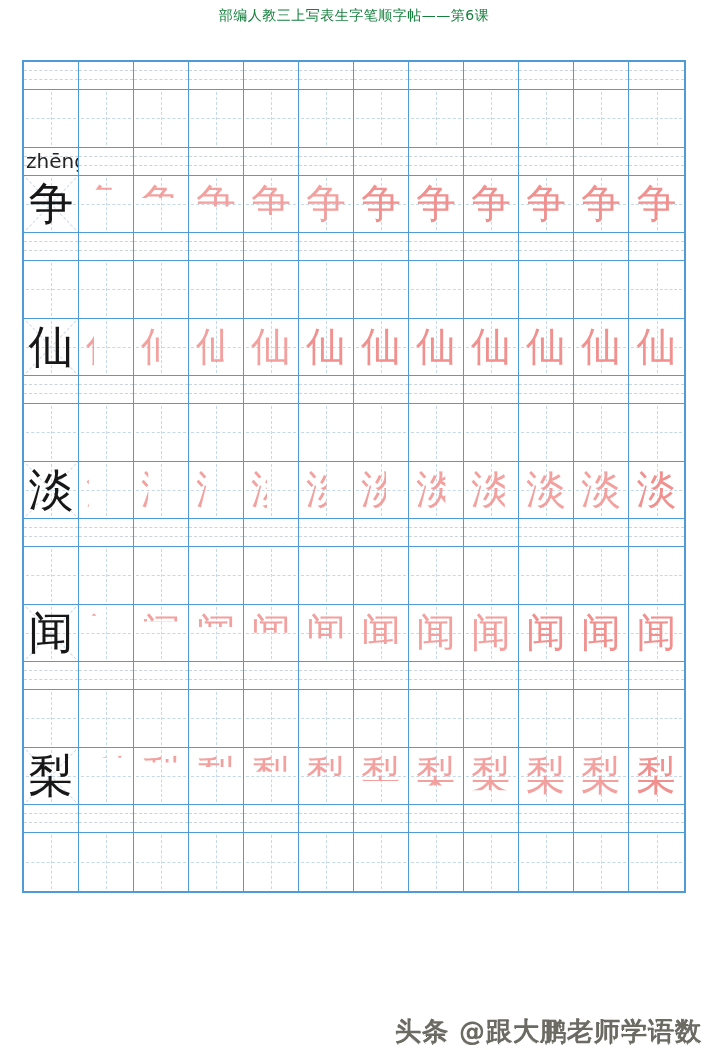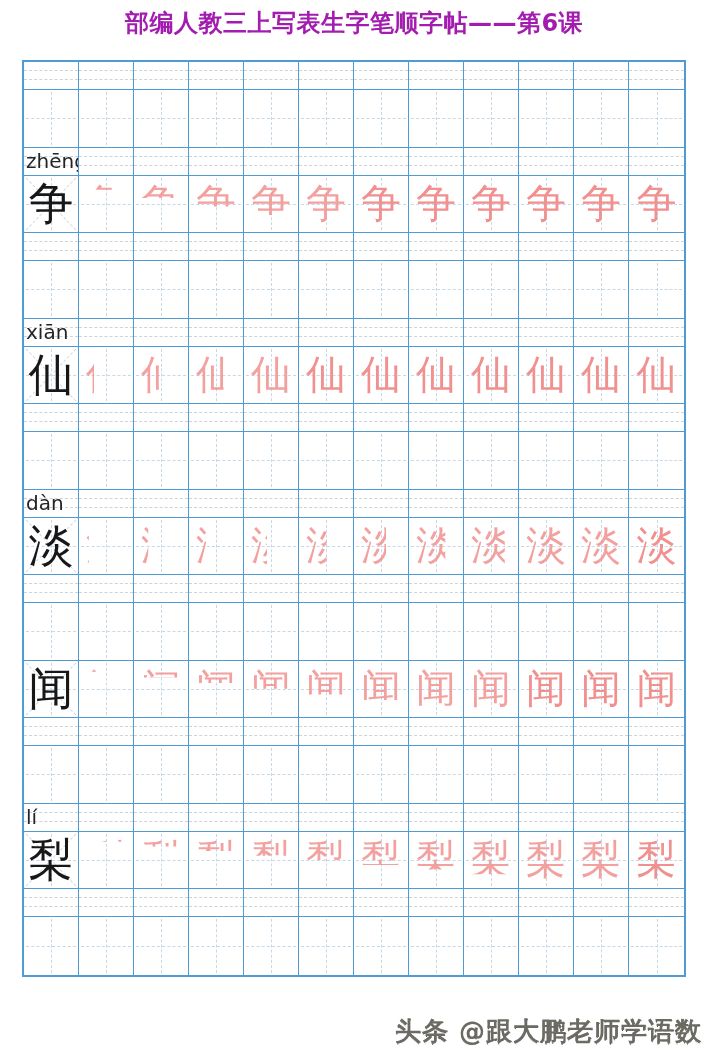--- a/index.html
+++ b/index.html
@@ -4,21 +4,21 @@
 <style>
   html,body { margin:0; padding:0; }
   body {
     width:708px; height:1050px; background:#ffffff; position:relative;
     font-family:"DejaVu Sans", sans-serif;
     --grid:#4f9bd5; --guide:#c6d9e8; --pyguide:#ccd4db; --pink:#f0918f; --ink:#171717;
     overflow:hidden;
   }
   .title {
     position:absolute; top:7px; left:0; width:100%; text-align:center;
-    font-size:24px; font-weight:bold; color:#a21caf; letter-spacing:.5px;
+    font-size:14px; font-weight:normal; color:#15803d; letter-spacing:.5px;
   }
   .grid {
     position:absolute; left:22px; top:60px; width:664px;
     border:2px solid var(--grid); box-sizing:border-box; background:#fff;
   }
   .prow { display:grid; grid-template-columns:repeat(12,1fr); border-bottom:1.6px solid var(--grid); box-sizing:border-box; }
   .grid > .prow:last-child { border-bottom:none; }
   .prow.pinyin { height:28px; }
   .prow.chars  { height:57.5px; }
   .cell { position:relative; border-right:1.4px solid var(--grid); box-sizing:border-box; overflow:hidden; }
@@ -172,36 +172,20 @@
         <div class="cell char-cell"></div>
         <div class="cell char-cell"></div>
         <div class="cell char-cell"></div>
         <div class="cell char-cell"></div>
         <div class="cell char-cell"></div>
         <div class="cell char-cell"></div>
         <div class="cell char-cell"></div>
         <div class="cell char-cell"></div>
         <div class="cell char-cell"></div>
       </div>
-      <div class="prow pinyin">
-        <div class="cell pinyin-cell">
-          <span class="pinyin-label">xiān</span>
-        </div>
-        <div class="cell pinyin-cell"></div>
-        <div class="cell pinyin-cell"></div>
-        <div class="cell pinyin-cell"></div>
-        <div class="cell pinyin-cell"></div>
-        <div class="cell pinyin-cell"></div>
-        <div class="cell pinyin-cell"></div>
-        <div class="cell pinyin-cell"></div>
-        <div class="cell pinyin-cell"></div>
-        <div class="cell pinyin-cell"></div>
-        <div class="cell pinyin-cell"></div>
-        <div class="cell pinyin-cell"></div>
-      </div>
       <div class="prow chars">
         <div class="cell char-cell">
           <div class="diag d1"></div>
           <div class="diag d2"></div>
           <span class="hanzi ink">仙</span>
         </div>
         <div class="cell char-cell">
           <span class="hanzi stroke partial" style="clip-path: inset(0px 72% 0px 0px);">仙</span>
         </div>
         <div class="cell char-cell">
@@ -256,36 +240,20 @@
         <div class="cell char-cell"></div>
         <div class="cell char-cell"></div>
         <div class="cell char-cell"></div>
         <div class="cell char-cell"></div>
         <div class="cell char-cell"></div>
         <div class="cell char-cell"></div>
         <div class="cell char-cell"></div>
         <div class="cell char-cell"></div>
         <div class="cell char-cell"></div>
       </div>
-      <div class="prow pinyin">
-        <div class="cell pinyin-cell">
-          <span class="pinyin-label">dàn</span>
-        </div>
-        <div class="cell pinyin-cell"></div>
-        <div class="cell pinyin-cell"></div>
-        <div class="cell pinyin-cell"></div>
-        <div class="cell pinyin-cell"></div>
-        <div class="cell pinyin-cell"></div>
-        <div class="cell pinyin-cell"></div>
-        <div class="cell pinyin-cell"></div>
-        <div class="cell pinyin-cell"></div>
-        <div class="cell pinyin-cell"></div>
-        <div class="cell pinyin-cell"></div>
-        <div class="cell pinyin-cell"></div>
-      </div>
       <div class="prow chars">
         <div class="cell char-cell">
           <div class="diag d1"></div>
           <div class="diag d2"></div>
           <span class="hanzi ink">淡</span>
         </div>
         <div class="cell char-cell">
           <span class="hanzi stroke partial" style="clip-path: inset(0px 81.8% 0px 0px);">淡</span>
         </div>
         <div class="cell char-cell">
@@ -408,36 +376,20 @@
         <div class="cell char-cell"></div>
         <div class="cell char-cell"></div>
         <div class="cell char-cell"></div>
         <div class="cell char-cell"></div>
         <div class="cell char-cell"></div>
         <div class="cell char-cell"></div>
         <div class="cell char-cell"></div>
         <div class="cell char-cell"></div>
         <div class="cell char-cell"></div>
       </div>
-      <div class="prow pinyin">
-        <div class="cell pinyin-cell">
-          <span class="pinyin-label">lí</span>
-        </div>
-        <div class="cell pinyin-cell"></div>
-        <div class="cell pinyin-cell"></div>
-        <div class="cell pinyin-cell"></div>
-        <div class="cell pinyin-cell"></div>
-        <div class="cell pinyin-cell"></div>
-        <div class="cell pinyin-cell"></div>
-        <div class="cell pinyin-cell"></div>
-        <div class="cell pinyin-cell"></div>
-        <div class="cell pinyin-cell"></div>
-        <div class="cell pinyin-cell"></div>
-        <div class="cell pinyin-cell"></div>
-      </div>
       <div class="prow chars">
         <div class="cell char-cell">
           <div class="diag d1"></div>
           <div class="diag d2"></div>
           <span class="hanzi ink">梨</span>
         </div>
         <div class="cell char-cell">
           <span class="hanzi stroke partial" style="clip-path: inset(0px 0px 81.8%);">梨</span>
         </div>
         <div class="cell char-cell">

